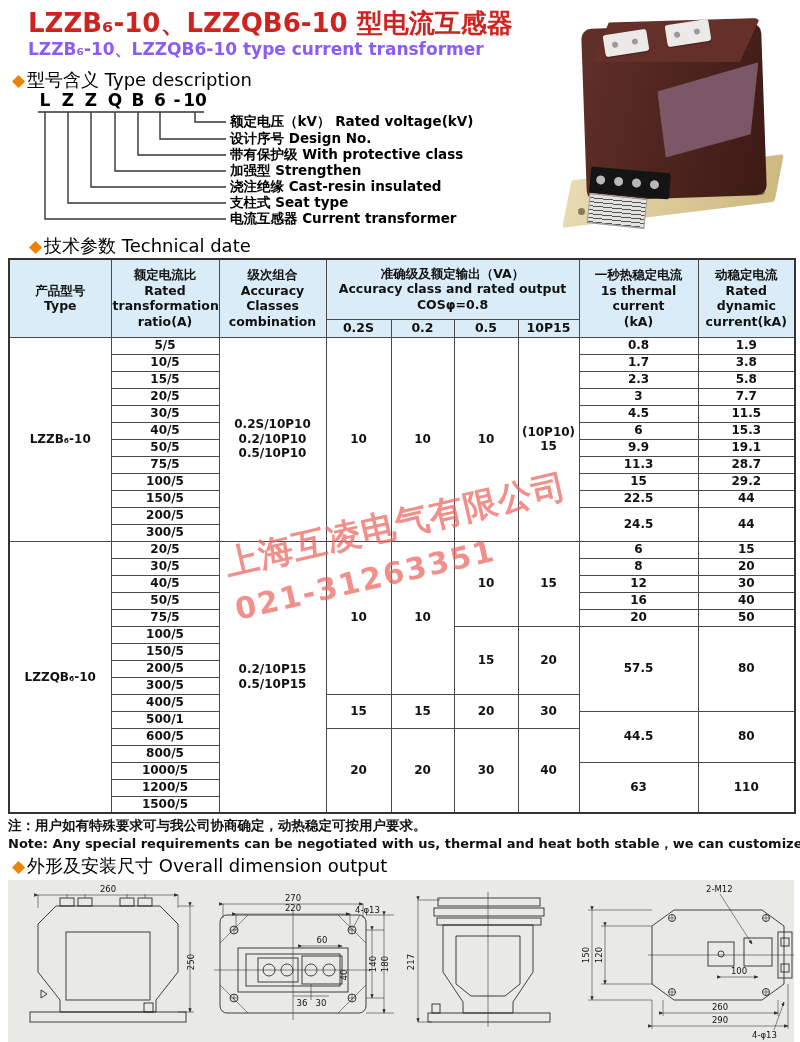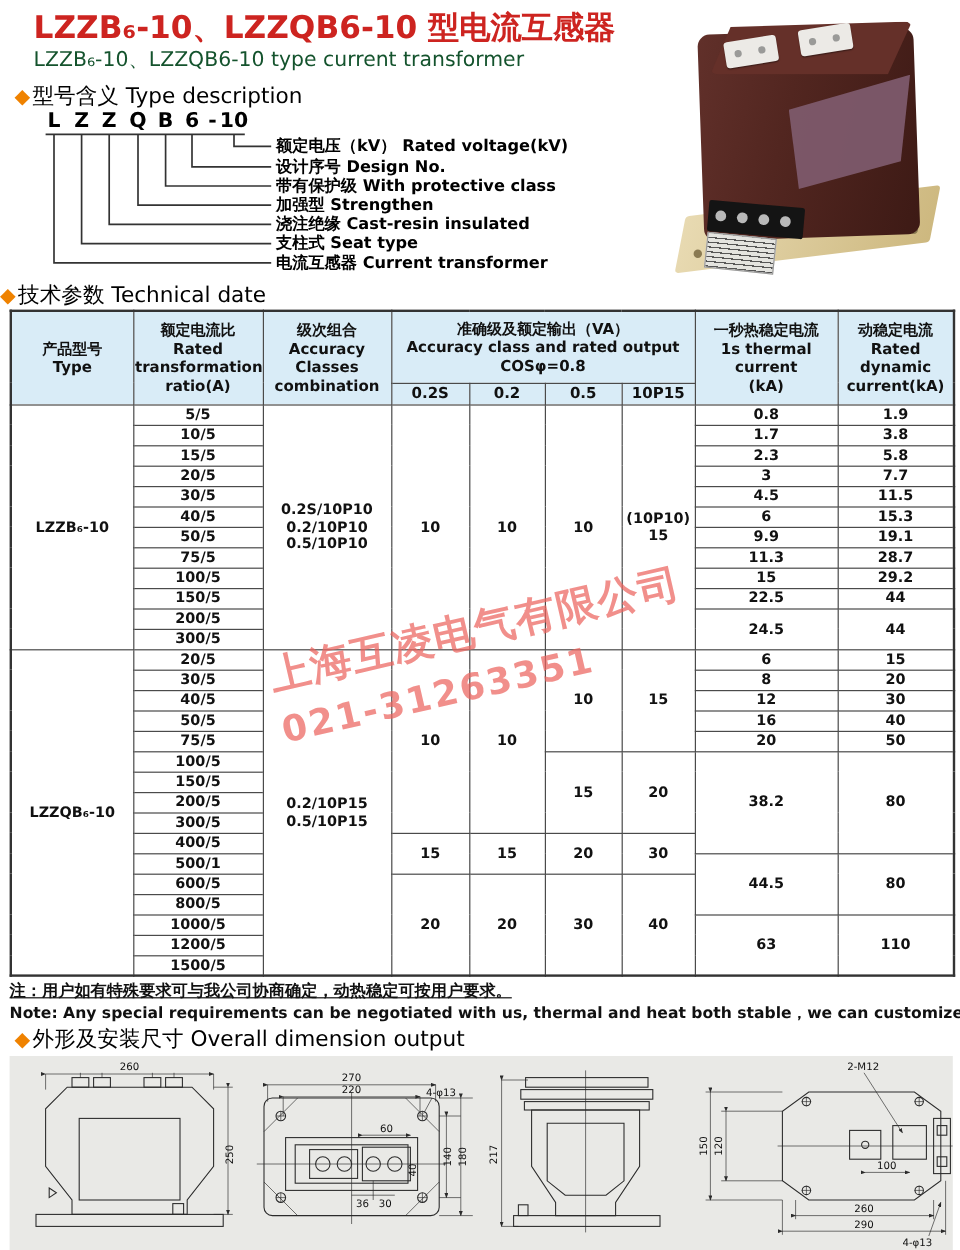--- a/index.html
+++ b/index.html
@@ -3,21 +3,21 @@
 <meta charset="utf-8">
 <style>
   html,body{margin:0;padding:0;}
   body{
     width:800px;height:1042px;position:relative;background:#fff;overflow:hidden;
     font-family:"DejaVu Sans","Liberation Sans",sans-serif;color:#111;
   }
   .abs{position:absolute;}
   
   .title{left:28px;top:6px;font-size:26px;font-weight:bold;color:#cd2420;letter-spacing:0px;white-space:nowrap;}
-  .subtitle{left:28px;top:38px;font-size:17px;font-weight:normal;color:#14532d;white-space:nowrap;}
+  .subtitle{left:28px;top:38px;font-size:17px;font-weight:bold;color:#8b5cf6;white-space:nowrap;}
   
   .sec-head{font-size:18px;font-weight:normal;color:#000;white-space:nowrap;}
   .sec-head .dia{color:#ef8200;font-size:17px;margin-right:2px;}
   
   svg text{font-family:"DejaVu Sans","Liberation Sans",sans-serif;}
   .tletter{font-size:17px;font-weight:bold;}
   .tlabel{font-size:13.5px;font-weight:600;}
   .dline{stroke:#333;stroke-width:1.4;fill:none;}
   
   table.tech{border-collapse:collapse;table-layout:fixed;width:786px;background:#fff;}
@@ -26,21 +26,21 @@
     white-space:pre-line;padding:0 1px;overflow:hidden;
   }
   table.tech{border:2px solid #333;}
   table.tech th{background:#d9ecf7;font-size:12.5px;font-weight:bold;line-height:1.25;}
   table.tech td{font-size:12px;font-weight:bold;line-height:1.2;}
   table.tech tbody tr{height:17px;}
   tr.hr1{height:60px;}tr.hr2{height:18px;}
   col.w0{width:102px;}col.w1{width:108px;}col.w2{width:107px;}col.w3{width:65px;}
   col.w4{width:63px;}col.w5{width:64px;}col.w6{width:61px;}col.w7{width:119px;}col.w8{width:97px;}
   
-  .note-cn{left:8px;top:817px;font-size:13.5px;font-weight:bold;white-space:nowrap;text-decoration:underline;}
+  .note-cn{left:8px;top:817px;font-size:13.5px;font-weight:bold;white-space:nowrap;}
   .note-en{left:8px;top:835px;font-size:13px;font-weight:bold;white-space:nowrap;}
   
   .wm{left:220px;top:542px;transform:rotate(-13deg);transform-origin:left top;
       color:rgba(236,100,94,0.72);font-weight:bold;pointer-events:none;z-index:5;}
   .wm .l1{font-size:34px;letter-spacing:1px;white-space:nowrap;}
   .wm .l2{font-size:30px;letter-spacing:2px;margin-top:6px;white-space:nowrap;}
   
   .panel{left:8px;top:880px;width:786px;height:162px;background:#e9e9e6;}
   .dims text{font-size:8.5px;fill:#111;}
   .dims .ln{stroke:#2b2b2b;stroke-width:0.9;fill:none;}
@@ -122,21 +122,21 @@
     <text x="200" y="36">额定电压（kV） Rated voltage(kV)</text>
     <text x="200" y="53">设计序号 Design No.</text>
     <text x="200" y="69">带有保护级 With protective class</text>
     <text x="200" y="85">加强型 Strengthen</text>
     <text x="200" y="101">浇注绝缘 Cast-resin insulated</text>
     <text x="200" y="117">支柱式 Seat type</text>
     <text x="200" y="133">电流互感器 Current transformer</text>
   </g>
 </svg>
 
-<div class="abs sec-head" style="left:0;top:234px;">
+<div class="abs sec-head" style="left:29px;top:234px;">
   <span class="dia">◆</span><span>技术参数 Technical date</span>
 </div>
 
 <table class="tech abs" style="left:8px;top:258px;">
   <colgroup>
     <col class="w0">
       <col class="w1">
       <col class="w2">
       <col class="w3">
       <col class="w4">
@@ -271,21 +271,21 @@
       </tr>
       <tr>
         <td>75/5</td>
         <td>20</td>
         <td>50</td>
       </tr>
       <tr>
         <td>100/5</td>
         <td rowspan="4">15</td>
         <td rowspan="4">20</td>
-        <td rowspan="5">38.2</td>
+        <td rowspan="5">57.5</td>
         <td rowspan="5">80</td>
       </tr>
       <tr>
         <td>150/5</td>
       </tr>
       <tr>
         <td>200/5</td>
       </tr>
       <tr>
         <td>300/5</td>

